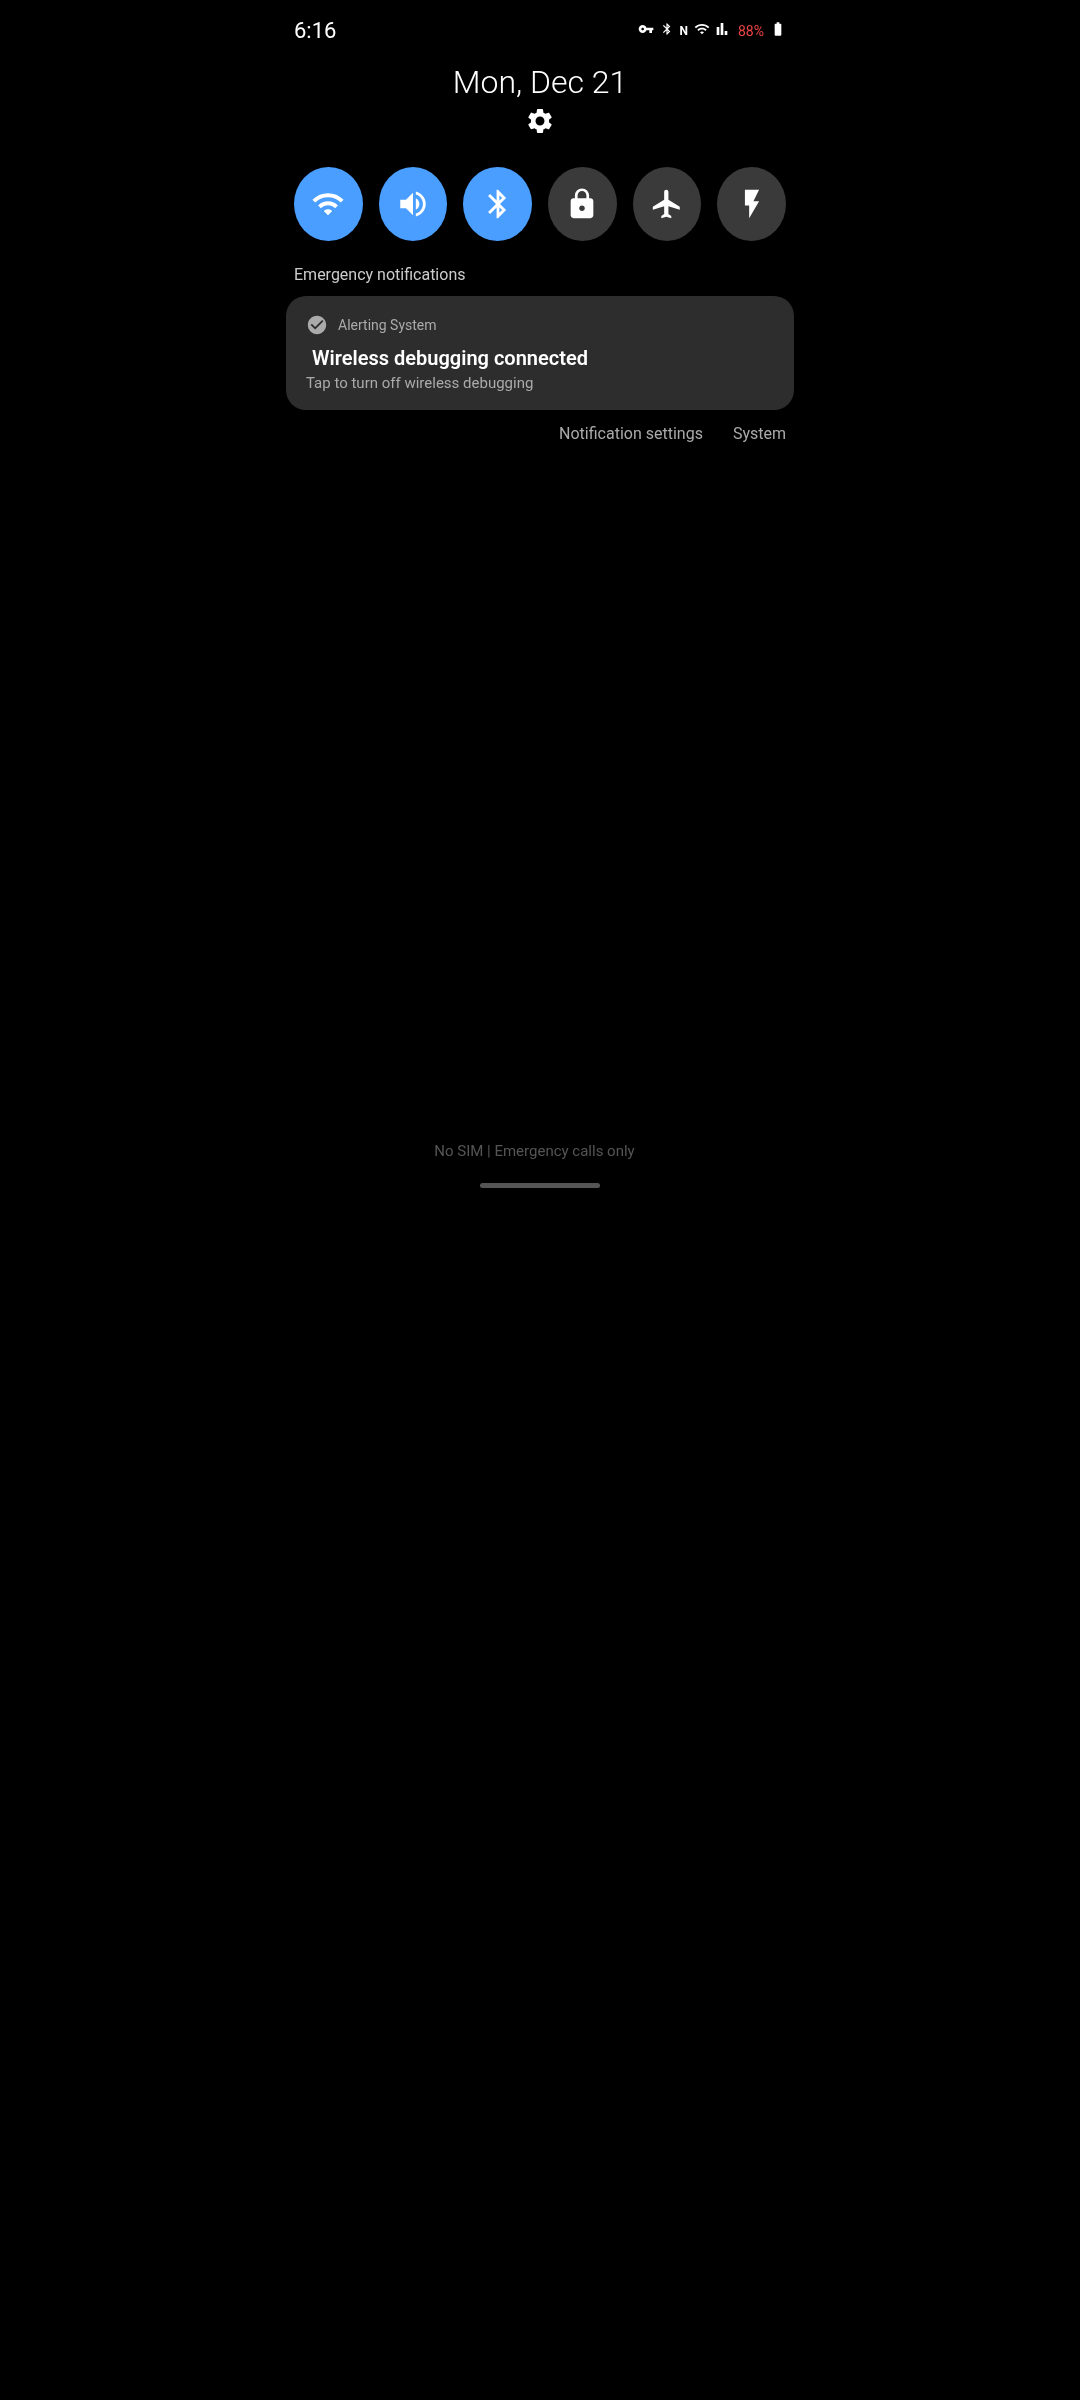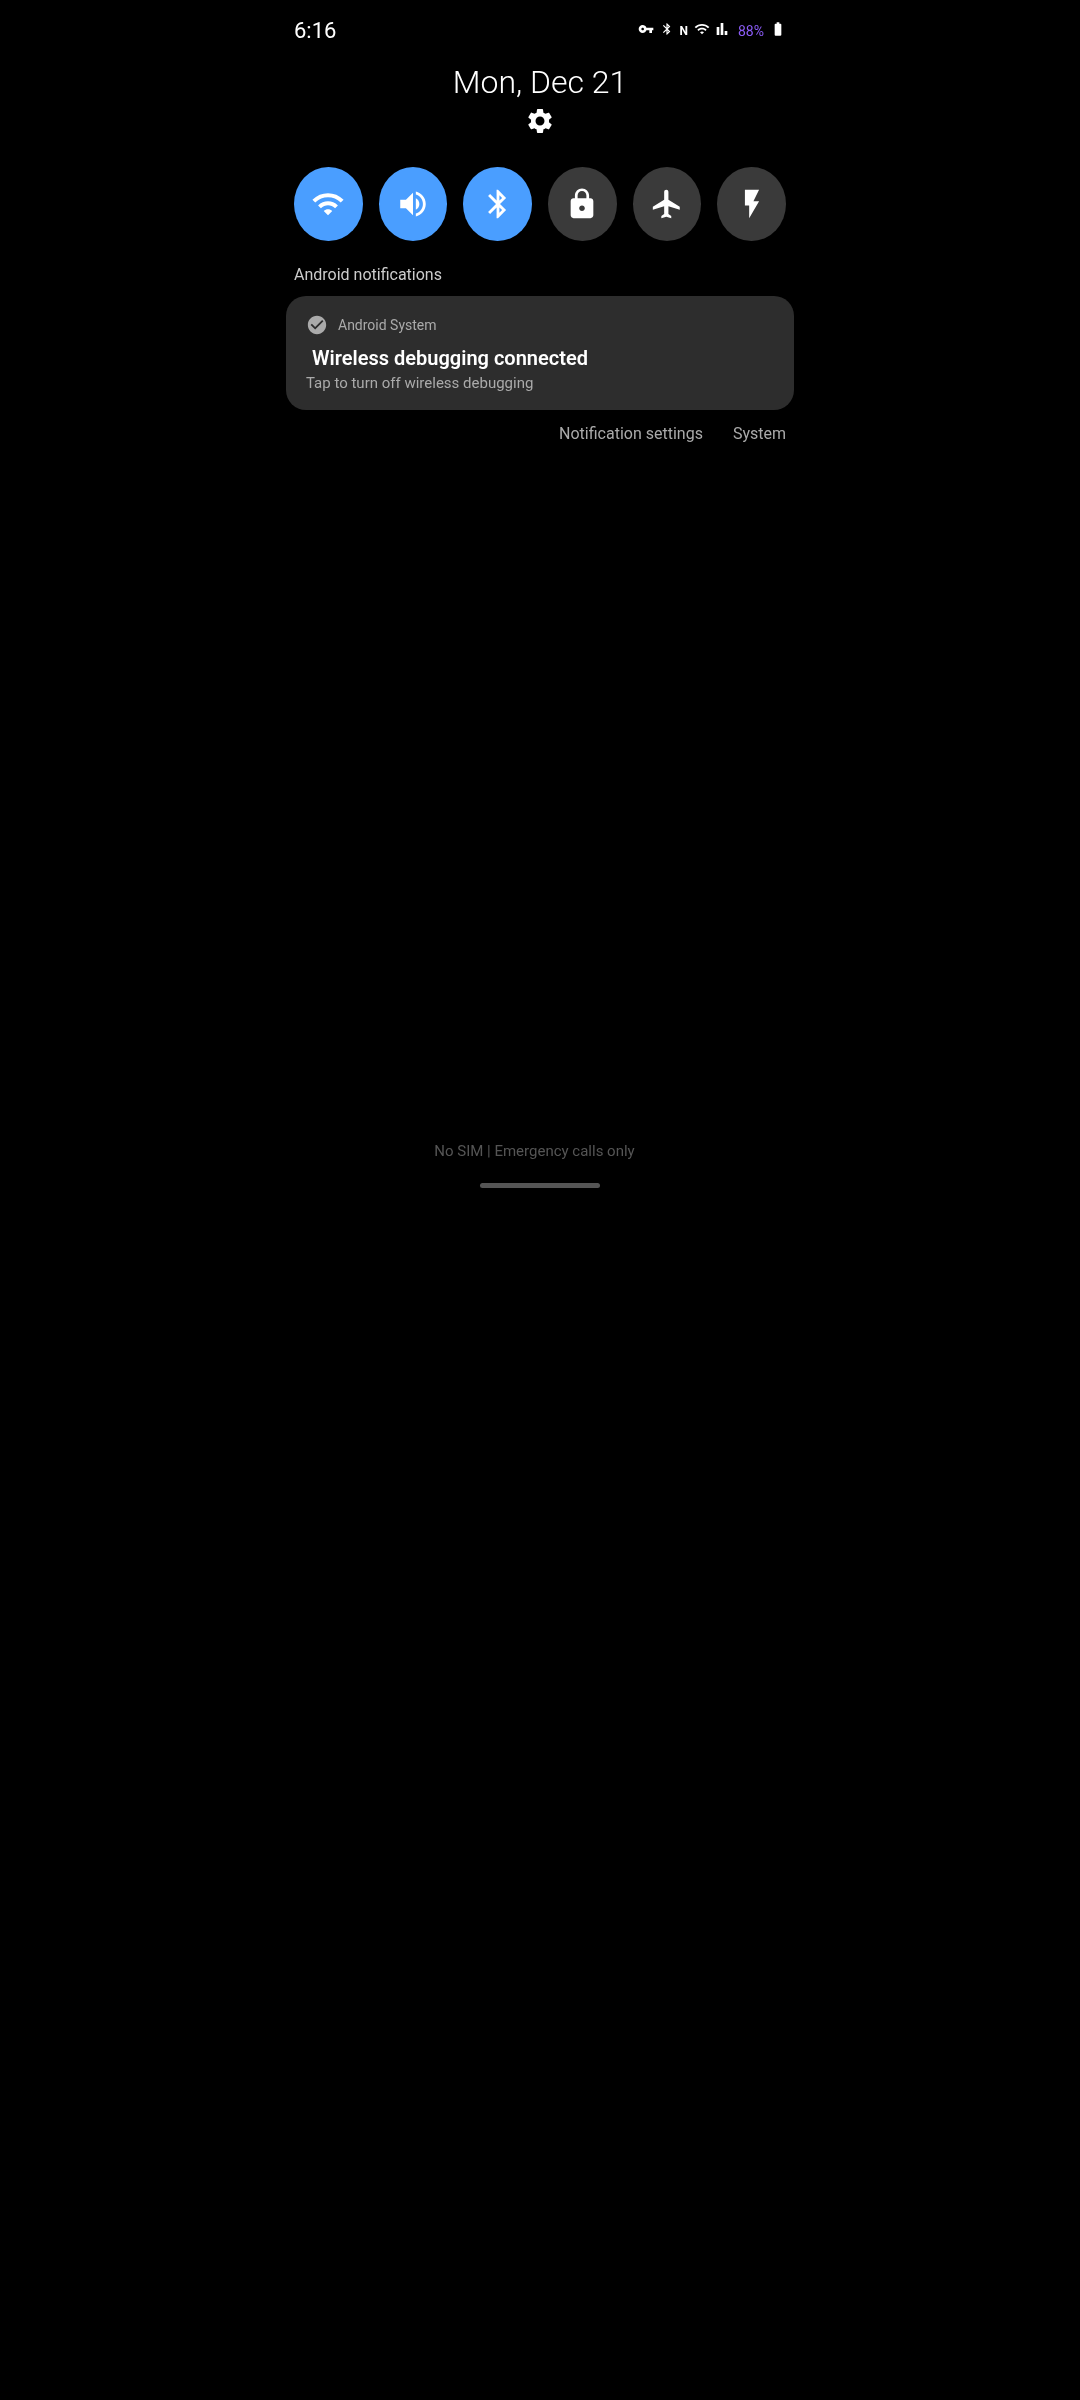--- a/index.html
+++ b/index.html
@@ -39,21 +39,21 @@
       gap: 6px;
     }
 
     .status-icon {
       color: #ffffff;
       font-size: 14px;
     }
 
     .battery-text {
       font-size: 14px;
-      color: #8b5cf6;
+      color: #ef4444;
     }
 
     .date-row {
       display: flex;
       justify-content: space-between;
       align-items: center;
       padding: 10px 24px 16px 24px;
       flex-direction: column;
     }
 
@@ -280,30 +280,30 @@
     </svg>
   </div>
 
   <div class="qs-tile qs-tile-inactive">
     <svg viewBox="0 0 24 24" xmlns="http://www.w3.org/2000/svg">
       <path d="M7 2v11h3v9l7-12h-4l4-8z"></path>
     </svg>
   </div>
 </div>
 
-<div class="alerting-label">Android notifications</div>
+<div class="alerting-label">Emergency notifications</div>
 
 <div class="notification-card">
   <div class="notification-header">
     <div class="notification-app-icon">
       <svg width="22" height="22" viewBox="0 0 24 24" fill="#aaaaaa">
         <path d="M12 2C6.48 2 2 6.48 2 12s4.48 10 10 10 10-4.48 10-10S17.52 2 12 2zm-2 15l-5-5 1.41-1.41L10 14.17l7.59-7.59L19 8l-9 9z"></path>
       </svg>
     </div>
-    <span class="notification-app-name">Android System</span>
+    <span class="notification-app-name">Alerting System</span>
   </div>
   <div class="notification-title">Wireless debugging connected</div>
   <div class="notification-body">Tap to turn off wireless debugging</div>
 </div>
 
 <div class="notification-actions">
   <button class="notification-action-btn">Notification settings</button>
   <button class="notification-action-btn">System</button>
 </div>
 

